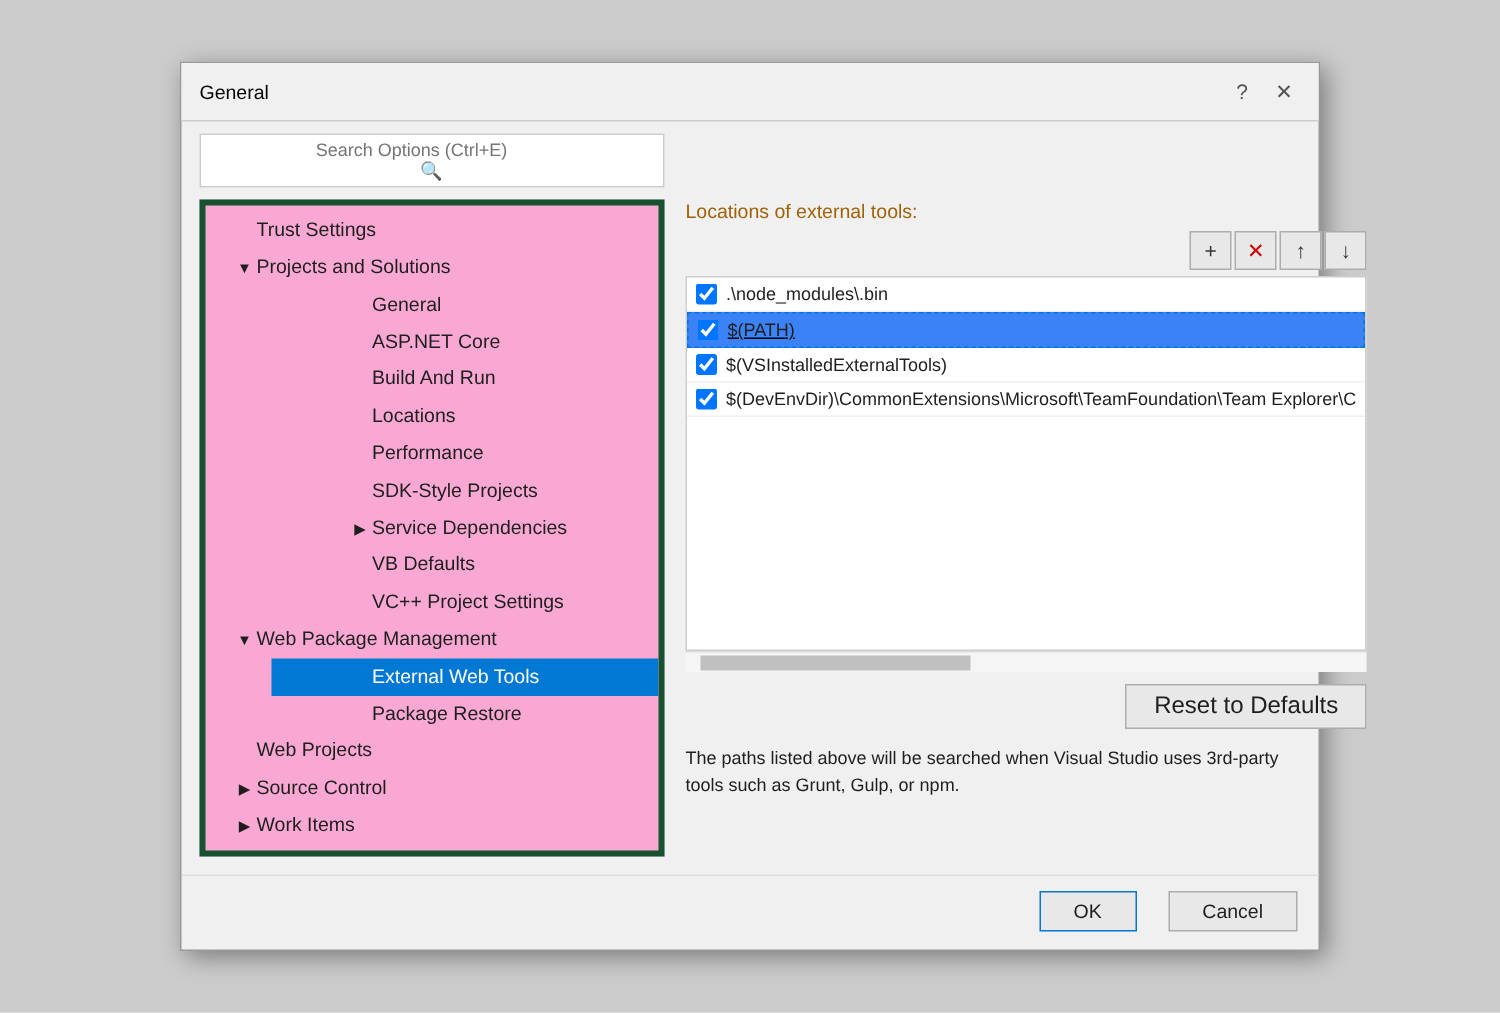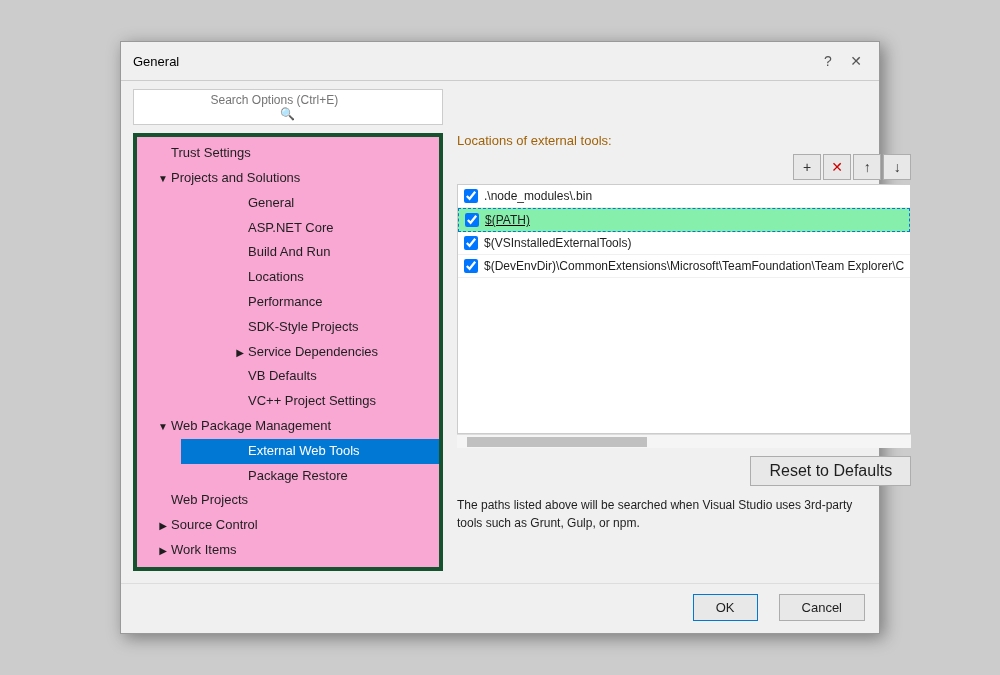--- a/index.html
+++ b/index.html
@@ -160,21 +160,21 @@
       max-height: 250px;
     }
     .list-item-row {
       display: flex;
       align-items: center;
       padding: 4px 6px;
       border-bottom: 1px solid #f0f0f0;
       cursor: pointer;
     }
     .list-item-row.selected-item {
-      background: #86efac;
+      background: #3b82f6;
       border: 1px dashed #0078d4;
       text-decoration: underline;
     }
     .list-checkbox {
       margin-right: 6px;
       width: 14px;
       height: 14px;
       cursor: pointer;
     }
     .list-text {

